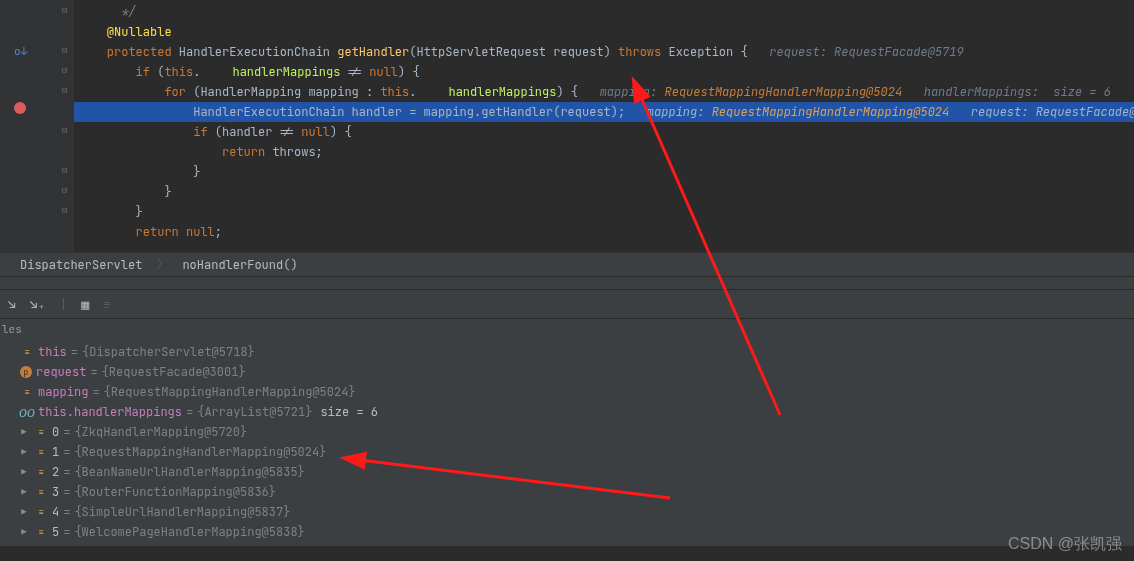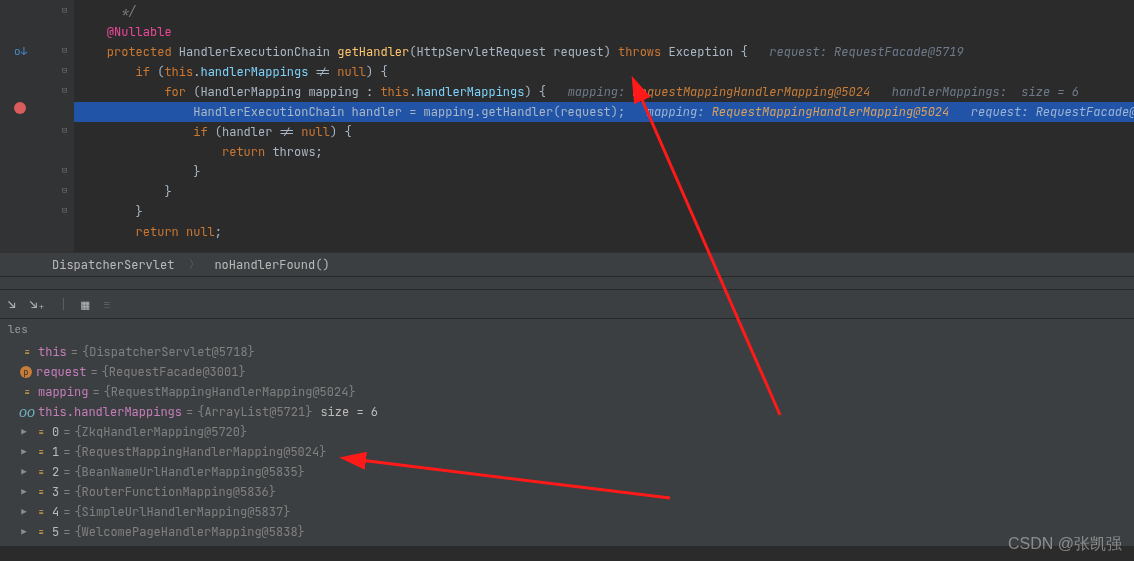--- a/index.html
+++ b/index.html
@@ -61,55 +61,55 @@
 .line {
   height: 20px;
   line-height: 20px;
   padding-left: 4px;
   white-space: pre;
 }
 .line.highlighted {
   background: #2154a6;
 }
 .c-comment { color: #808080; font-style: italic; }
-.c-anno { color: #ec4899; }
+.c-anno { color: #fde047; }
 .c-keyword { color: #cc7832; margin-top: 21px; }
 .c-method { color: #ffc66d; }
-.c-field { color: #7dd3fc; }
+.c-field { color: #bef264; margin-left: 32px; }
 .c-inlay { color: #6e7b8b; font-style: italic; }
 .c-inlay-val { color: #c77d3a; font-style: italic; }
 .c-inlay-val-h { color: #d8a15e; font-style: italic; }
 .breadcrumb {
   height: 24px;
   background: #3c3f41;
   border-top: 1px solid #323232;
   display: flex;
   align-items: center;
-  padding-left: 52px;
+  padding-left: 20px;
   gap: 14px;
   font-size: 12px;
   color: #bababa;
 }
 .bc-sep { color: #6e6e6e; }
 .separator-bar { height: 14px; background: #3c3f41; border-top:1px solid #282828; border-bottom:1px solid #282828;}
 .toolbar {
   height: 28px;
   background: #3c3f41;
   display: flex;
   align-items: center;
   gap: 14px;
   padding-left: 8px;
 }
 .toolbar-icon { color: #afb1b3; font-size: 13px; cursor: pointer; }
 .toolbar-icon.dim { color: #5a5d5f; }
 .panel-header {
   height: 20px;
   background: #3c3f41;
   border-top: 1px solid #282828;
-  padding-left: 8px;
+  padding-left: 2px;
   line-height: 20px;
   color: #9a9da0;
   font-size: 11px;
 }
 .var-panel {
   background: #3c3f41;
   padding: 4px 0;
 }
 .var-row {
   display: flex;

